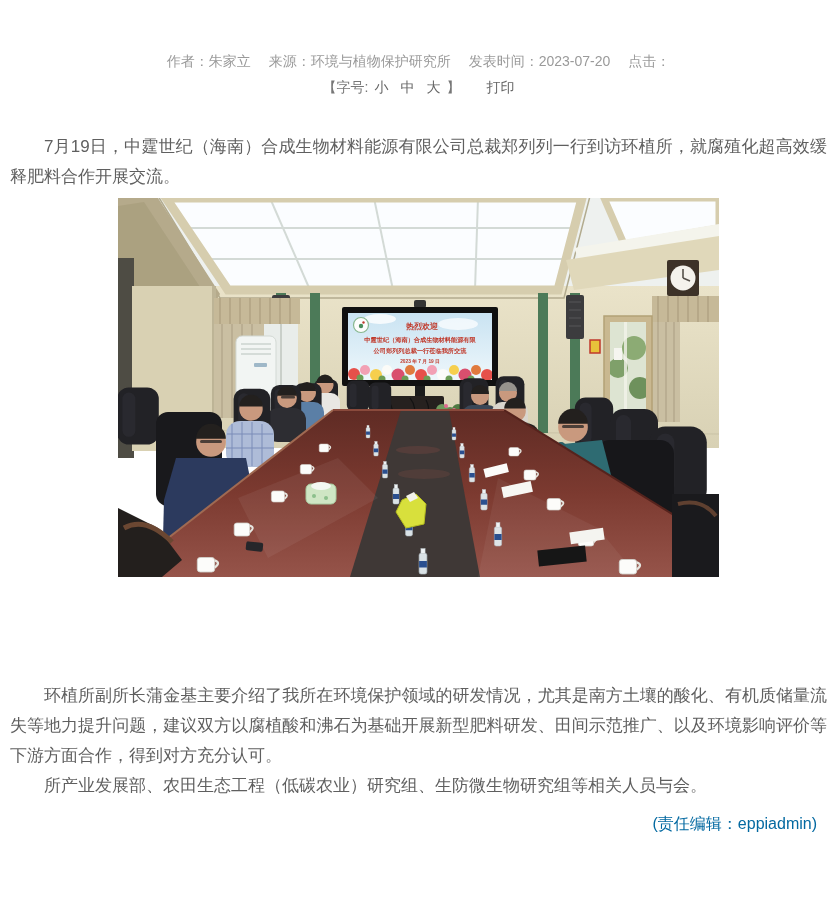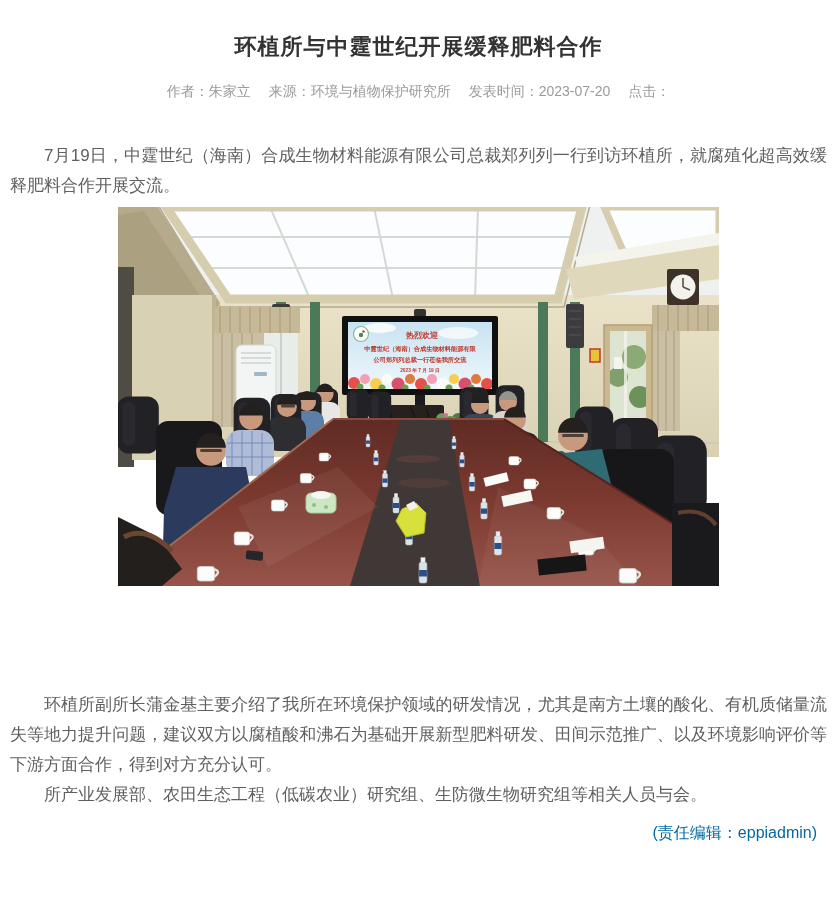--- a/index.html
+++ b/index.html
@@ -30,29 +30,31 @@
   .after-photo{margin-top:25px;}
   .footer-line{
     margin:12px 10px 0 0;text-align:right;color:#0369a1;font-size:16px;line-height:22px;
   }
 </style>
 </head>
 <body>
 
 <div class="article">
 
-  <h1 class="title">环植所与中霆世纪开展缓释肥料合作</h1>
 
   <div class="meta">
     <span class="lbl">作者：</span><span>朱家立</span>
     <span class="lbl">来源：</span><span>环境与植物保护研究所</span>
     <span class="lbl">发表时间：</span><span>2023-07-20</span>
     <span class="lbl">点击：</span>
   </div>
 
+  <div class="fontsize-bar">
+    <span>【字号:</span><span class="fs-link">小</span><span class="fs-link">中</span><span class="fs-link">大</span><span>】</span><span class="print-link">打印</span>
+  </div>
 
   <div class="body-text">
     <p class="para">7月19日，中霆世纪（海南）合成生物材料能源有限公司总裁郑列列一行到访环植所，就腐殖化超高效缓释肥料合作开展交流。</p>
 
     <div class="photo-wrap">
 
       <svg width="601" height="379" viewBox="0 0 601 379" role="img">
         <defs>
           <linearGradient id="wallG" x1="0" y1="0" x2="0" y2="1">
             <stop offset="0" stop-color="#eae3c9"></stop>

